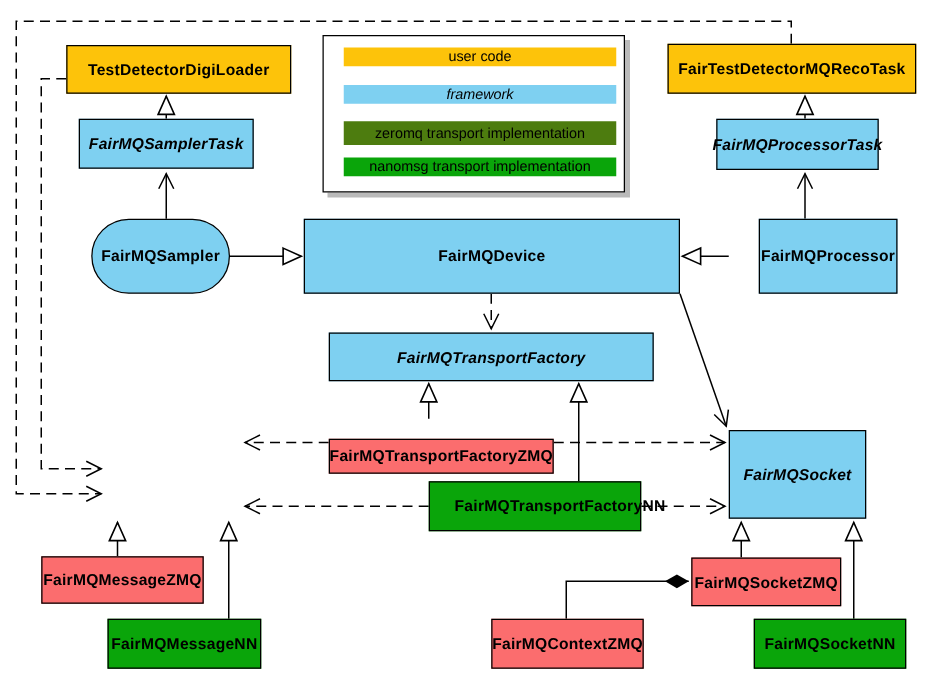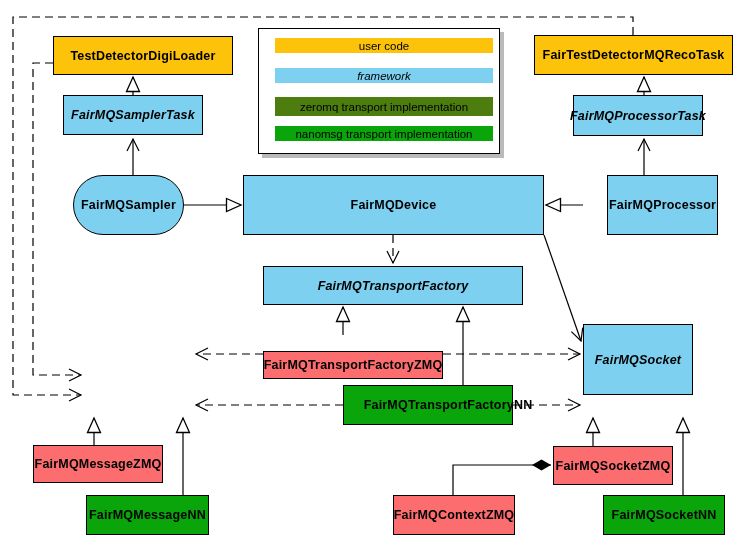--- a/index.html
+++ b/index.html
@@ -91,21 +91,21 @@
 
   <div class="node" style="left: 583px; top: 175px; width: 111px; height: 60px; background-color: rgb(126, 208, 241); margin-left: 24px;">FairMQProcessor</div>
 
   <div class="node abstract" style="left: 263px; top: 266px; width: 260px; height: 39px; background-color: rgb(126, 208, 241); font-style: italic;">FairMQTransportFactory</div>
 
   <div class="node" style="left: 263px; top: 335px; width: 180px; height: 28px; background-color: rgb(251, 109, 110); margin-top: 16px;">FairMQTransportFactoryZMQ</div>
 
   <div class="node" style="left: 343px; top: 385px; width: 170px; height: 40px; background-color: rgb(10, 165, 10); padding-left: 40px;">FairMQTransportFactoryNN</div>
 
 
-  <div class="node abstract" style="left: 583px; top: 324px; width: 110px; height: 71px; background-color: rgb(126, 208, 241); font-style: italic;">FairMQSocket</div>
+  <div class="node abstract" style="left: 583px; top: 344px; width: 110px; height: 71px; background-color: rgb(126, 208, 241); font-style: italic;">FairMQSocket</div>
 
   <div class="node" style="left: 33px; top: 445px; width: 130px; height: 38px; background-color: rgb(251, 109, 110);">FairMQMessageZMQ</div>
 
   <div class="node" style="left: 86px; top: 495px; width: 123px; height: 40px; background-color: rgb(10, 165, 10);">FairMQMessageNN</div>
 
   <div class="node" style="left: 393px; top: 495px; width: 122px; height: 40px; background-color: rgb(251, 109, 110);">FairMQContextZMQ</div>
 
   <div class="node" style="left: 553px; top: 446px; width: 120px; height: 39px; background-color: rgb(251, 109, 110);">FairMQSocketZMQ</div>
 
   <div class="node" style="left: 603px; top: 495px; width: 122px; height: 40px; background-color: rgb(10, 165, 10);">FairMQSocketNN</div>

